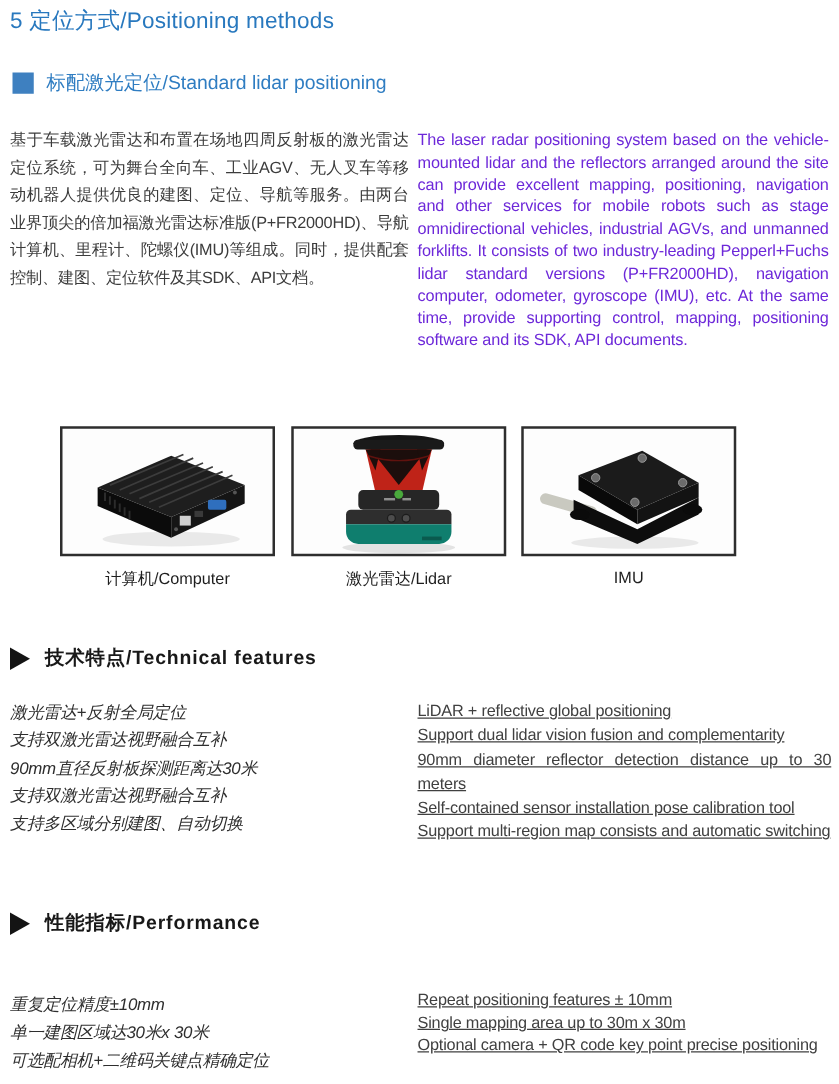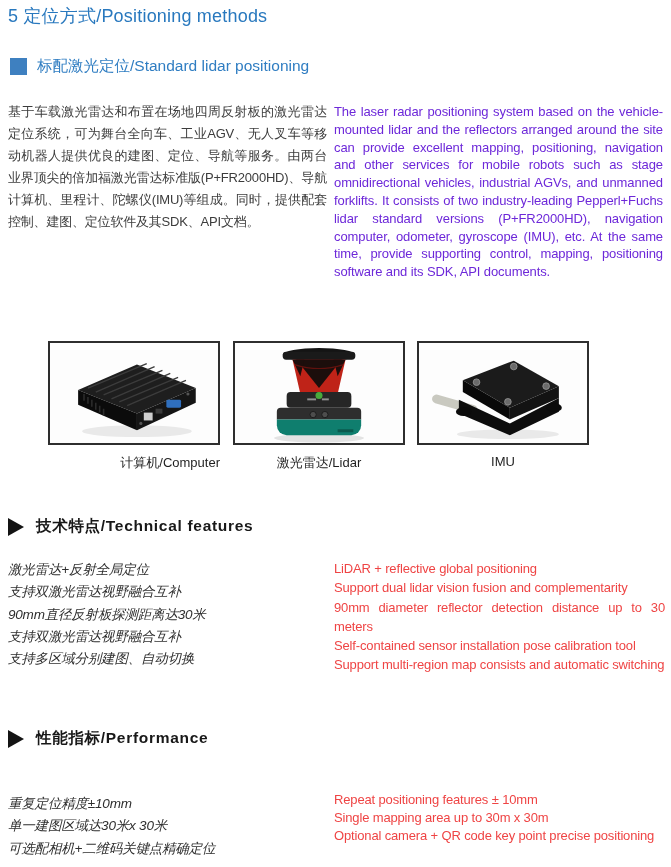--- a/index.html
+++ b/index.html
@@ -27,34 +27,34 @@
   .fig{
     position:absolute;top:341px;width:172px;height:104px;box-sizing:border-box;
     border:2px solid #2e2e2e;background:#fdfdfd;display:flex;align-items:center;justify-content:center;
   }
   .fig svg{display:block;}
   #fig-computer{left:48px;} #fig-lidar{left:233px;} #fig-imu{left:417px;}
   .caption{
     position:absolute;top:454px;width:172px;text-align:center;
     font-size:13px;color:#1f1f1f;
   }
-  #cap-computer{left:48px;text-align:right;} #cap-lidar{left:233px;} #cap-imu{left:417px;}
+  #cap-computer{left:48px;} #cap-lidar{left:233px;} #cap-imu{left:417px;}
   .sec-head{
     position:absolute;left:8px;display:flex;align-items:center;gap:12px;
     font-size:15.5px;font-weight:600;color:#181818;letter-spacing:0.7px;
   }
   #tech-head{top:516px;} #perf-head{top:712px;margin-top:16px;}
   .tri{
     width:0;height:0;flex:0 0 auto;
     border-left:16px solid #141414;border-top:9.5px solid transparent;border-bottom:9.5px solid transparent;
   }
   .list{position:absolute;margin:0;}
   .list .item{margin:0;}
   .list-zh{font-size:13.5px;color:#2e2e2e;letter-spacing:-0.2px;font-style:italic;}
-  .list-en{font-size:13px;color:#ef4444;text-align:justify;letter-spacing:-0.15px;}
+  .list-en{font-size:13px;color:#404040;text-align:justify;letter-spacing:-0.15px;text-decoration:underline;}
   #tech-zh{left:8px;top:559px;width:320px;line-height:22.3px;}
   #tech-en{left:334px;top:559px;width:331px;line-height:19.3px;}
   #perf-zh{left:8px;top:793px;width:320px;line-height:22.4px;}
   #perf-en{left:334px;top:791px;width:331px;line-height:18.2px;}
 </style>
 </head>
 <body>
 
 <div class="page">
 

